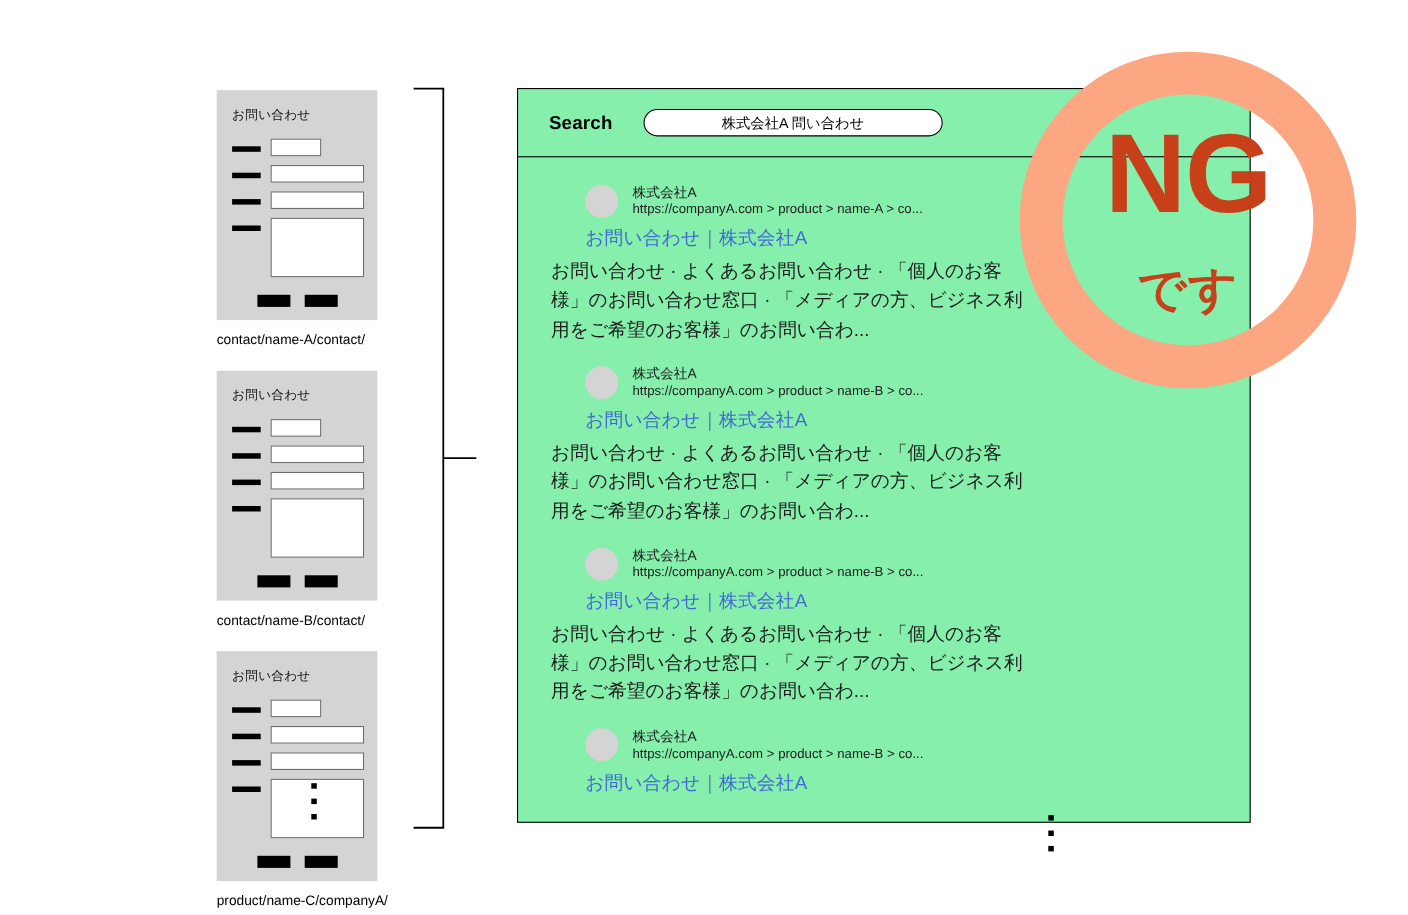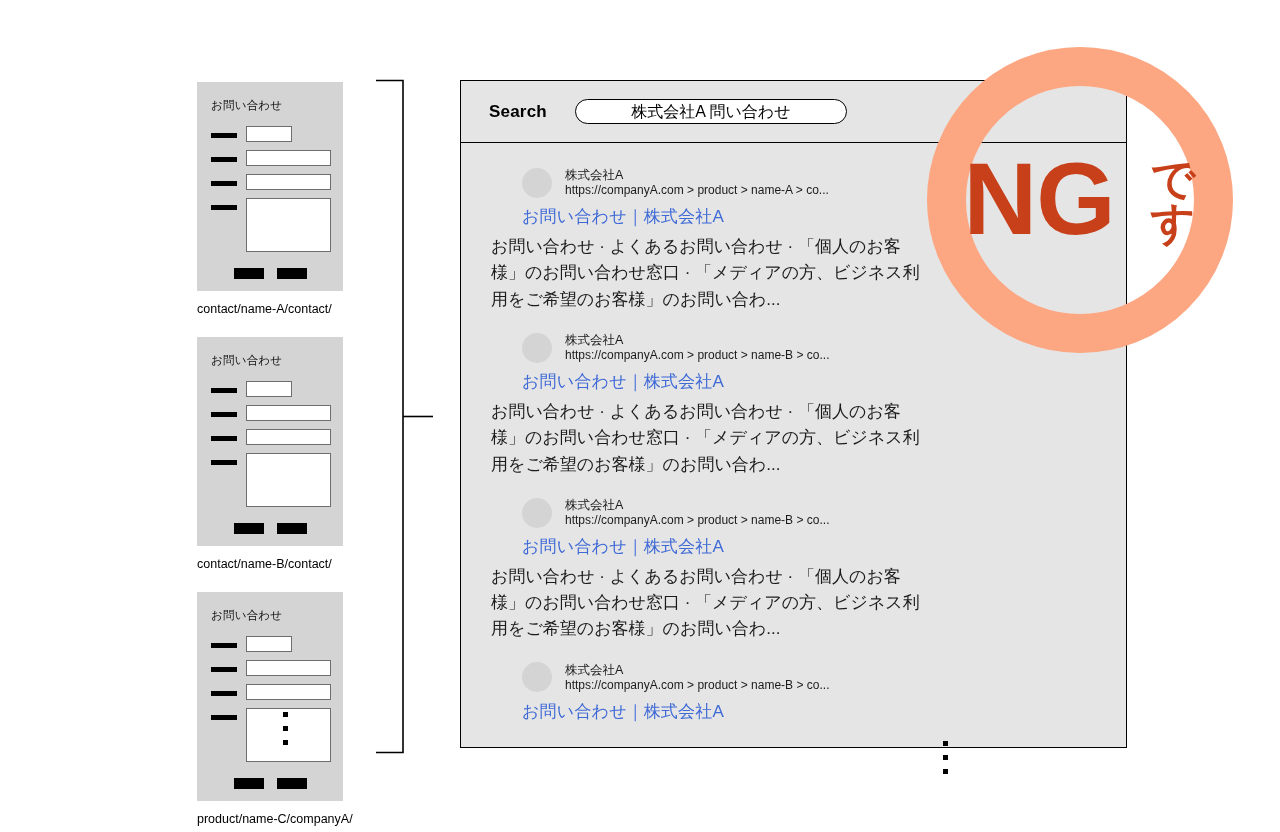--- a/index.html
+++ b/index.html
@@ -99,27 +99,27 @@
     background: #000000;
     margin-bottom: 9px;
   }
 
   
   .bracket { position: absolute; left: 0; top: 0; pointer-events: none; }
 
   
   .serp {
     position: absolute;
-    left: 460px;
+    left: 470px;
     top: 80px;
     width: 667px;
     height: 668px;
     border: 1.4px solid #000000;
     box-sizing: border-box;
-    background: #e5e5e5;
+    background: #86efac;
   }
   .serp-header {
     height: 62px;
     border-bottom: 1.4px solid #000000;
     display: flex;
     align-items: center;
     padding-left: 28px;
     box-sizing: border-box;
   }
   .serp-label {
@@ -134,21 +134,21 @@
     height: 25px;
     border: 1.5px solid #000000;
     border-radius: 14px;
     display: flex;
     align-items: center;
     justify-content: center;
     box-sizing: border-box;
     background: #ffffff;
   }
   .serp-query {
-    font-size: 16px;
+    font-size: 13px;
     color: #000000;
     line-height: 1;
   }
 
   .serp-body {
     padding: 24px 0 0 0;
   }
   .result {
     padding: 0 30px 0 30px;
     margin-bottom: 19px;
@@ -210,21 +210,21 @@
     position: absolute;
     left: 927px;
     top: 47px;
     width: 306px;
     height: 306px;
     border-radius: 50%;
     border: 39px solid #fca682;
     box-sizing: border-box;
     background: transparent;
     display: flex;
-    flex-direction: row;
+    flex-direction: column;
     align-items: center;
     justify-content: center;
     gap: 36px;
   }
   .ng-text {
     font-size: 102px;
     font-weight: bold;
     color: #c8401a;
     line-height: 0.88;
     letter-spacing: -1px;

